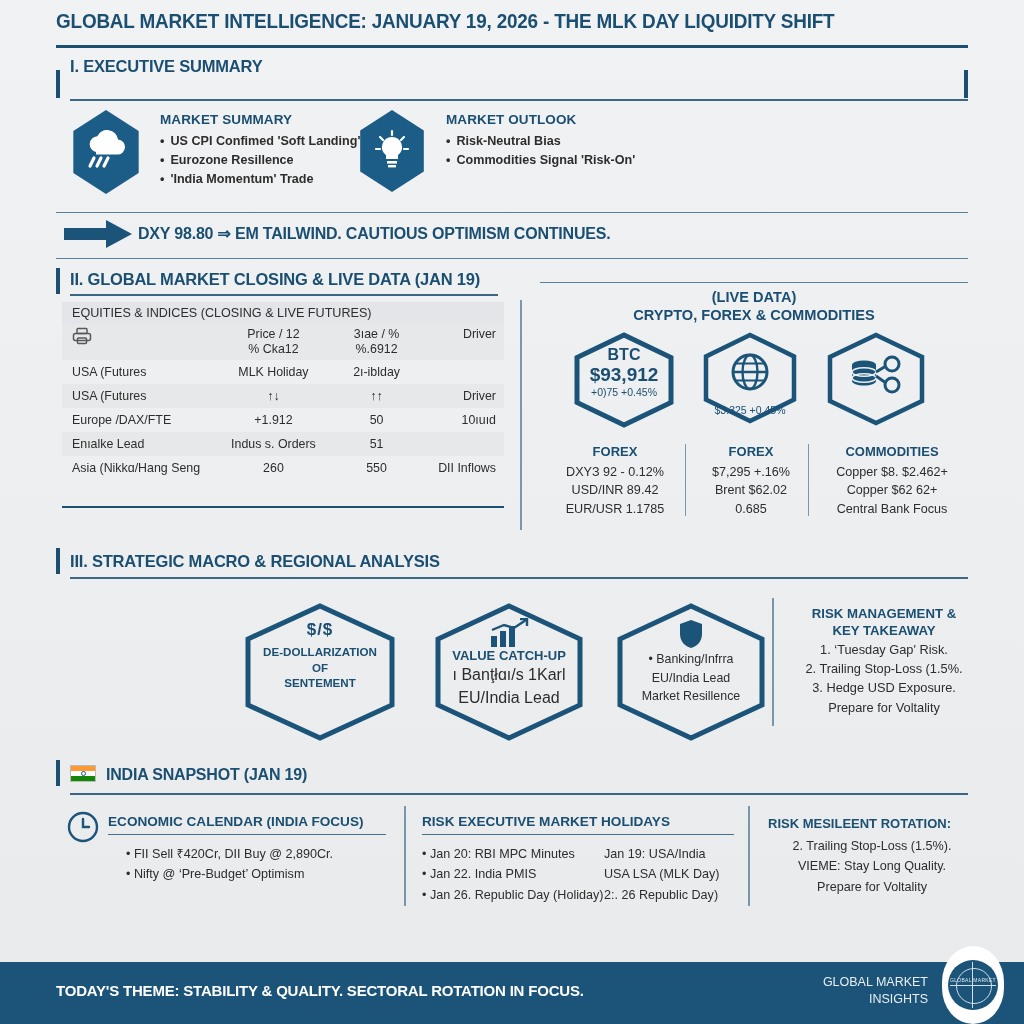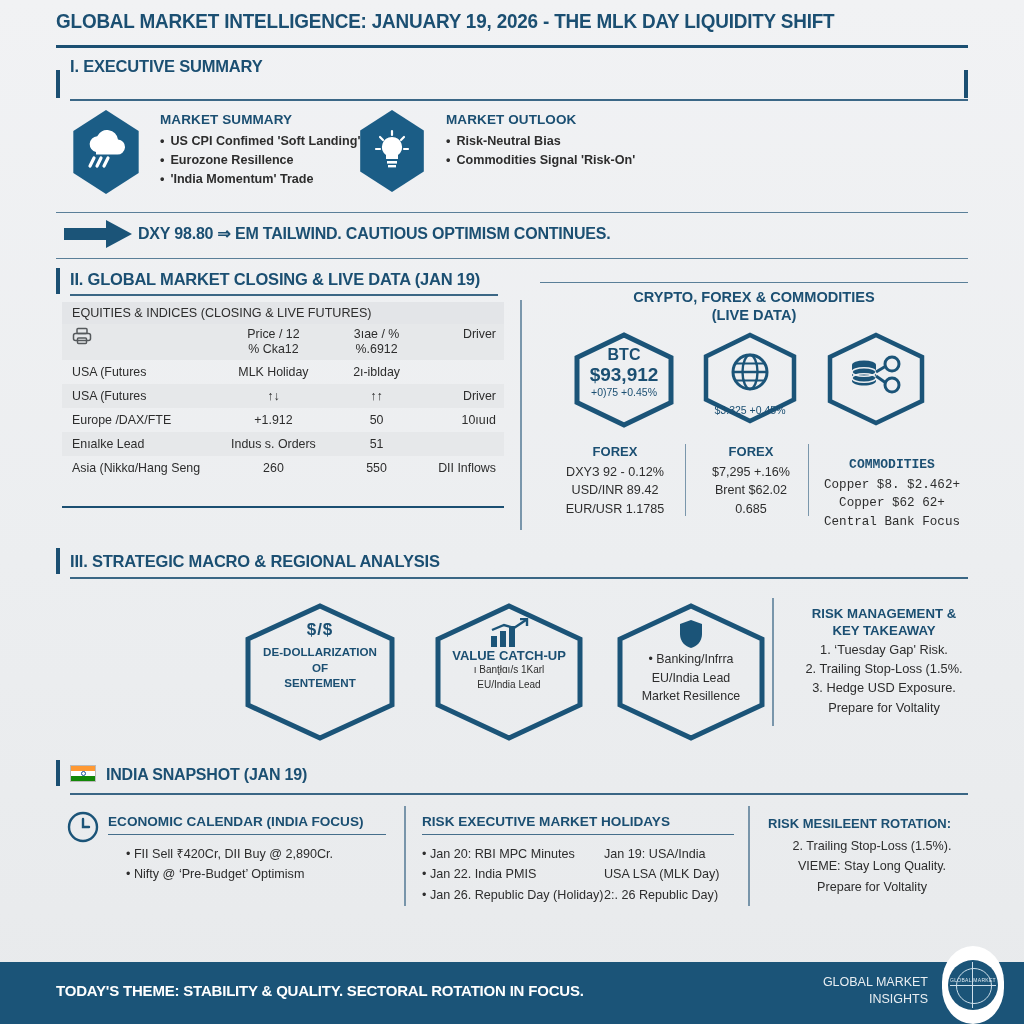--- a/index.html
+++ b/index.html
@@ -238,22 +238,22 @@
       <div class="c3">DII Inflows</div>
     </div>
   </div>
   <div class="tbl-bot" style="left:62px; top:506px; width:442px;"></div>
 
   <div class="vdiv" style="left:520px; top:300px; height:230px;"></div>
   <div class="banner-rule" style="left:540px; top:282px; width:428px;"></div>
 
   <div style="position:absolute; left:540px; top:288px; width:428px;">
     <div class="panel-title" style="position:relative; top:0;">
+      <div>(LIVE DATA)</div>
       <div>CRYPTO, FOREX &amp; COMMODIТIES</div>
-      <div>(LIVE DATA)</div>
     </div>
   </div>
 
   <div class="hexout" style="left:570px; top:332px;">
     <svg width="108" height="96" viewBox="0 0 108 96" aria-hidden="true">
       <polygon points="54,3 101,25.5 101,70.5 54,93 7,70.5 7,25.5" fill="none" stroke="#1b5478" stroke-width="5"></polygon>
     </svg>
   </div>
   <div class="hex-label" style="left:570px; top:346px; width:108px;">
     <div style="font-size:16px; font-weight:bold;">BTC</div>
@@ -298,21 +298,21 @@
     <div>EUR/USR 1.1785</div>
   </div>
   <div class="minidiv" style="left:685px; top:444px; height:72px;"></div>
   <div class="fx-col" style="left:690px; top:442px; width:122px;">
     <span class="h">FOREX</span>
     <div>$7,295  +.16%</div>
     <div>Brent $62.02</div>
     <div>0.685</div>
   </div>
   <div class="minidiv" style="left:808px; top:444px; height:72px;"></div>
-  <div class="fx-col" style="left:812px; top:455px; width:160px;font-family:Liberation Mono, monospace;">
+  <div class="fx-col" style="left:812px; top:442px; width:160px;">
     <span class="h">COMMODITIES</span>
     <div>Copper $8. $2.462+</div>
     <div>Copper $62 62+</div>
     <div>Central Bank Focus</div>
   </div>
 
   <div class="sec-accent" style="left:56px; top:548px; height:26px;"></div>
   <div class="sec" style="left:70px; top:552px;">III. STRATEGIC MACRO &amp; REGIONAL ANALYSIS</div>
   <div class="sec-rule" style="left:70px; top:577px; width:898px;"></div>
 
@@ -339,21 +339,21 @@
     <div style="height:30px;">
       <svg width="42" height="30" viewBox="0 0 42 30" aria-hidden="true">
         <rect x="3" y="18" width="6" height="11" fill="#1b5478"></rect>
         <rect x="12" y="13" width="6" height="16" fill="#1b5478"></rect>
         <rect x="21" y="8" width="6" height="21" fill="#1b5478"></rect>
         <path d="M4 12 L16 7 L26 10 L38 2" fill="none" stroke="#1b5478" stroke-width="2.4"></path>
         <path d="M32 1h7v7" fill="none" stroke="#1b5478" stroke-width="2.4"></path>
       </svg>
     </div>
     <div style="font-size:13px; font-weight:bold; color:#1b4f72;">VALUE CATCH-UP</div>
-    <div style="font-size:10px; color:#2d2d2d; line-height:1.45;">
+    <div style="font-size:16px; color:#2d2d2d; line-height:1.45;">
       <div>ı Banţłɑı/s 1Karl</div>
       <div>EU/India Lead</div>
     </div>
   </div>
 
   <div class="hexout" style="left:612px; top:602px;">
     <svg width="158" height="140" viewBox="0 0 158 140" aria-hidden="true">
       <polygon points="79,4 150,37 150,103 79,136 8,103 8,37" fill="none" stroke="#1b5478" stroke-width="5"></polygon>
     </svg>
   </div>

